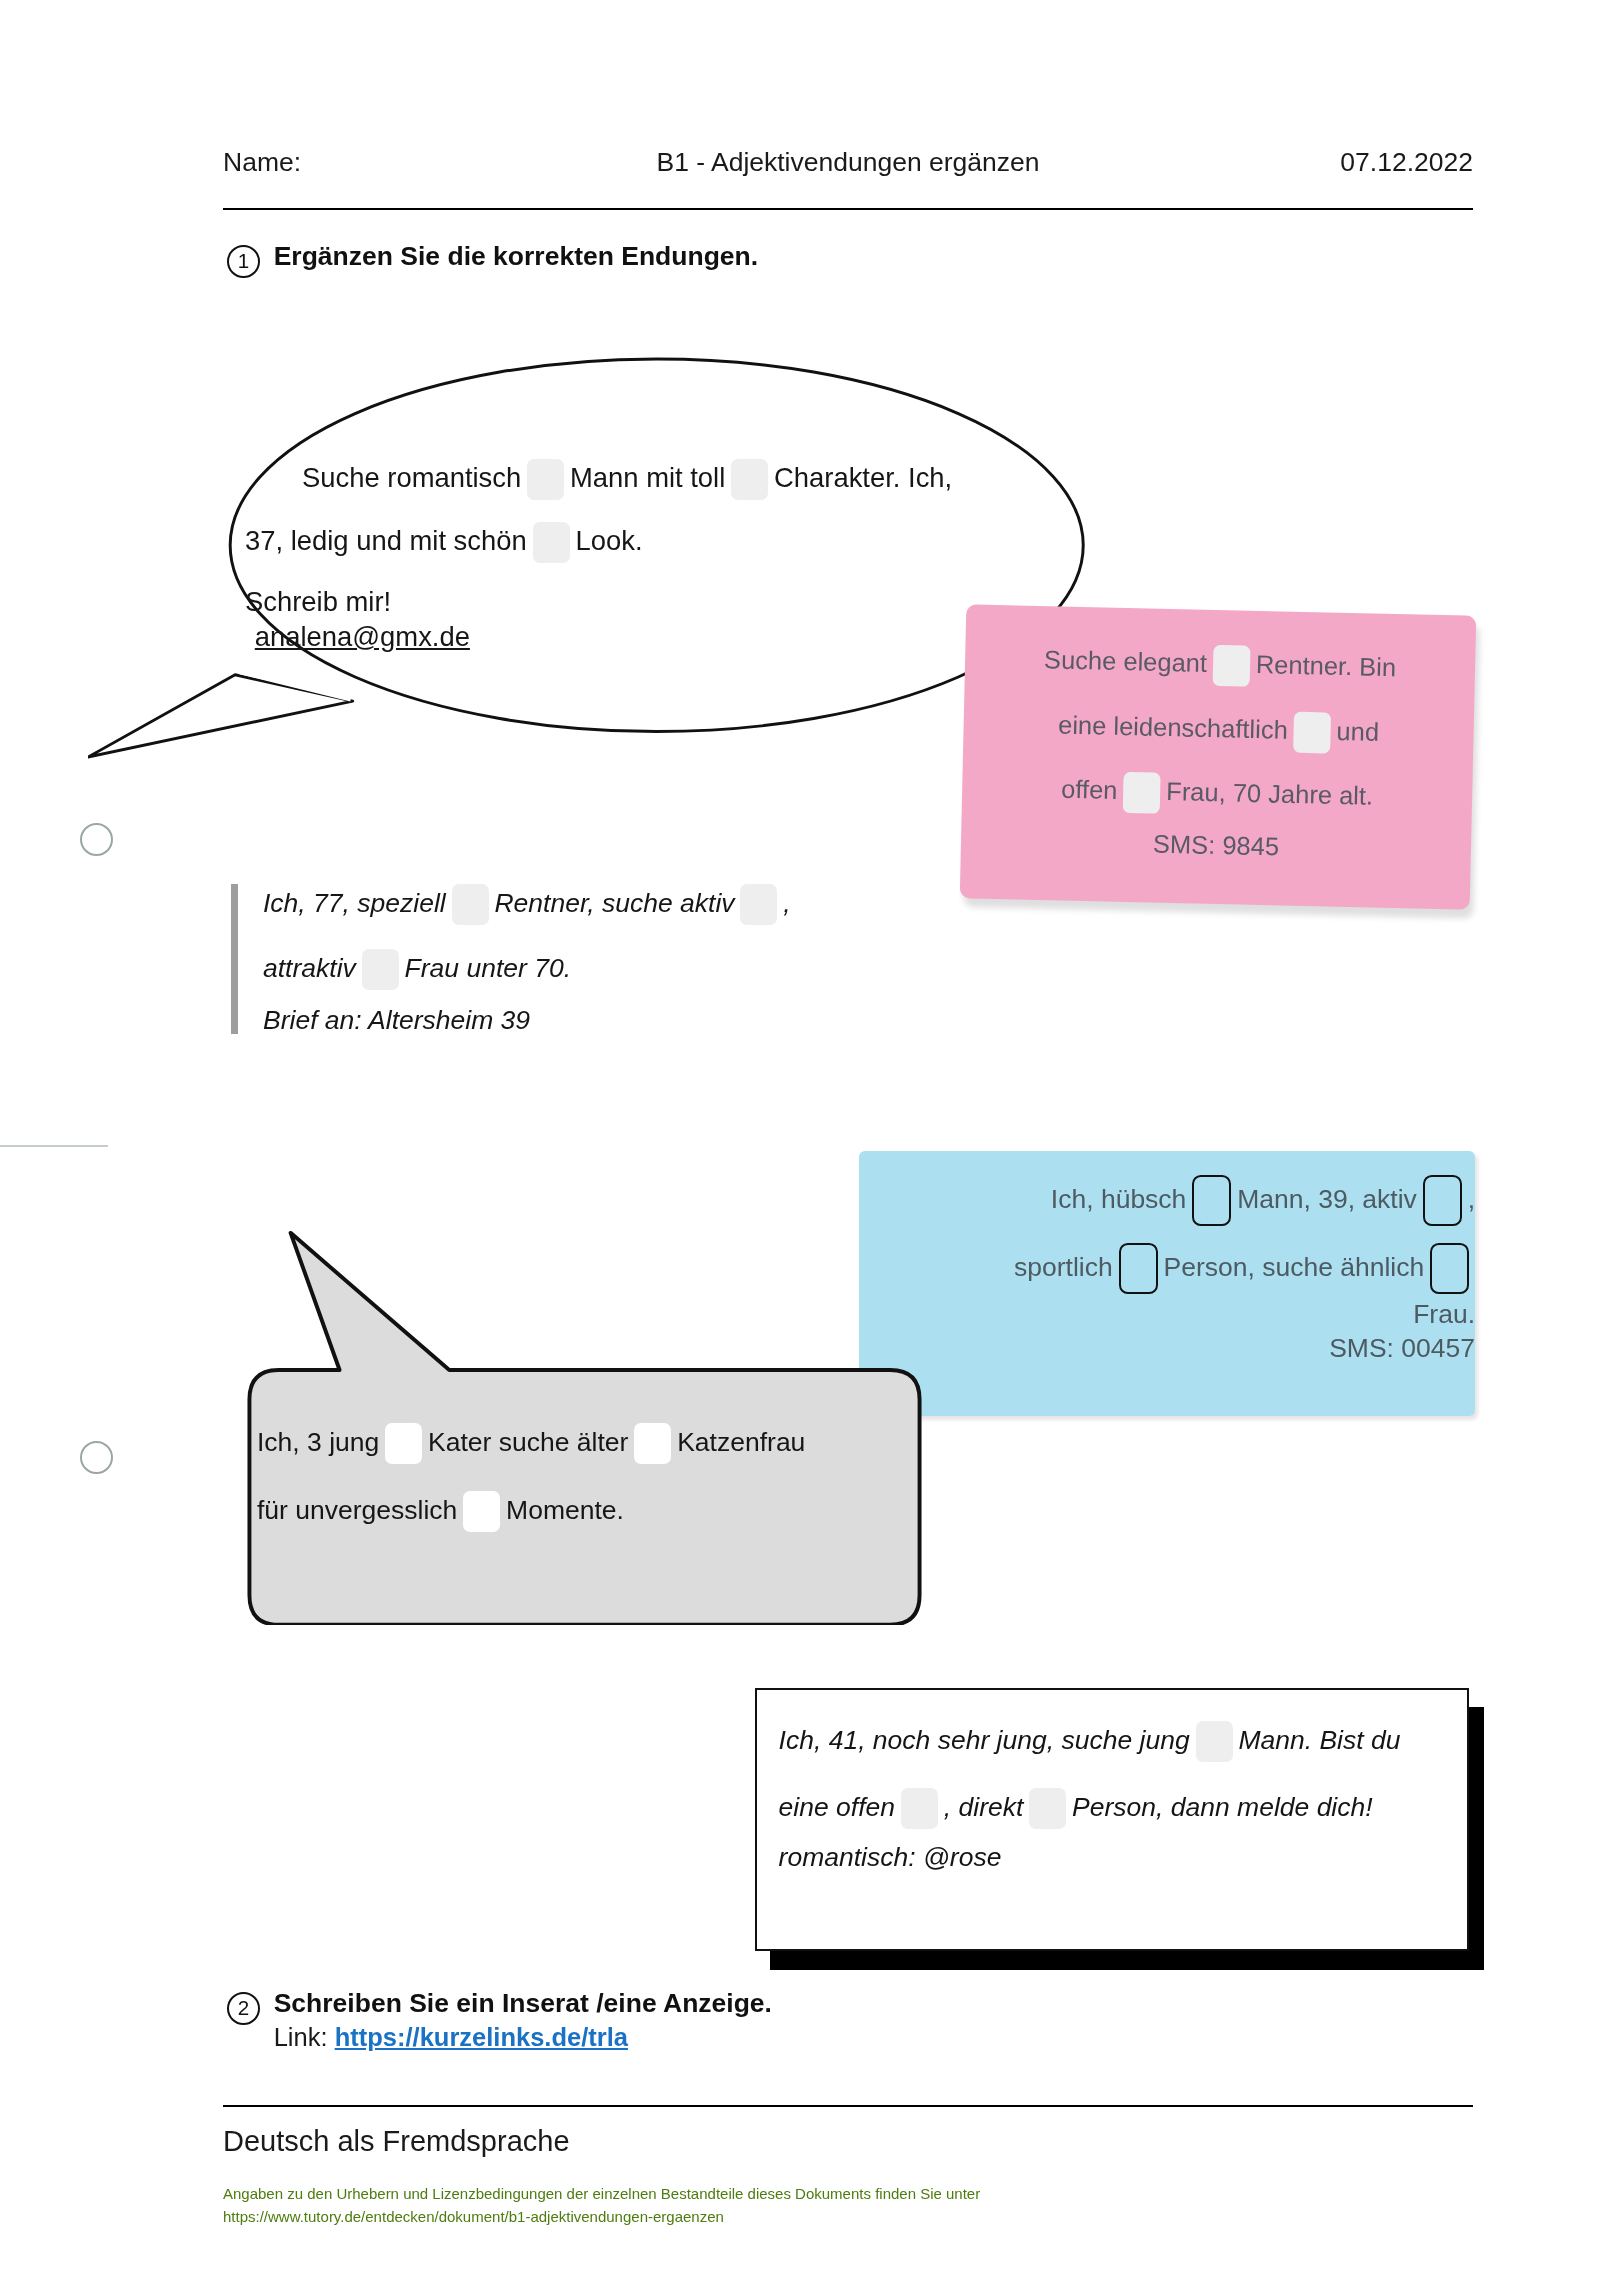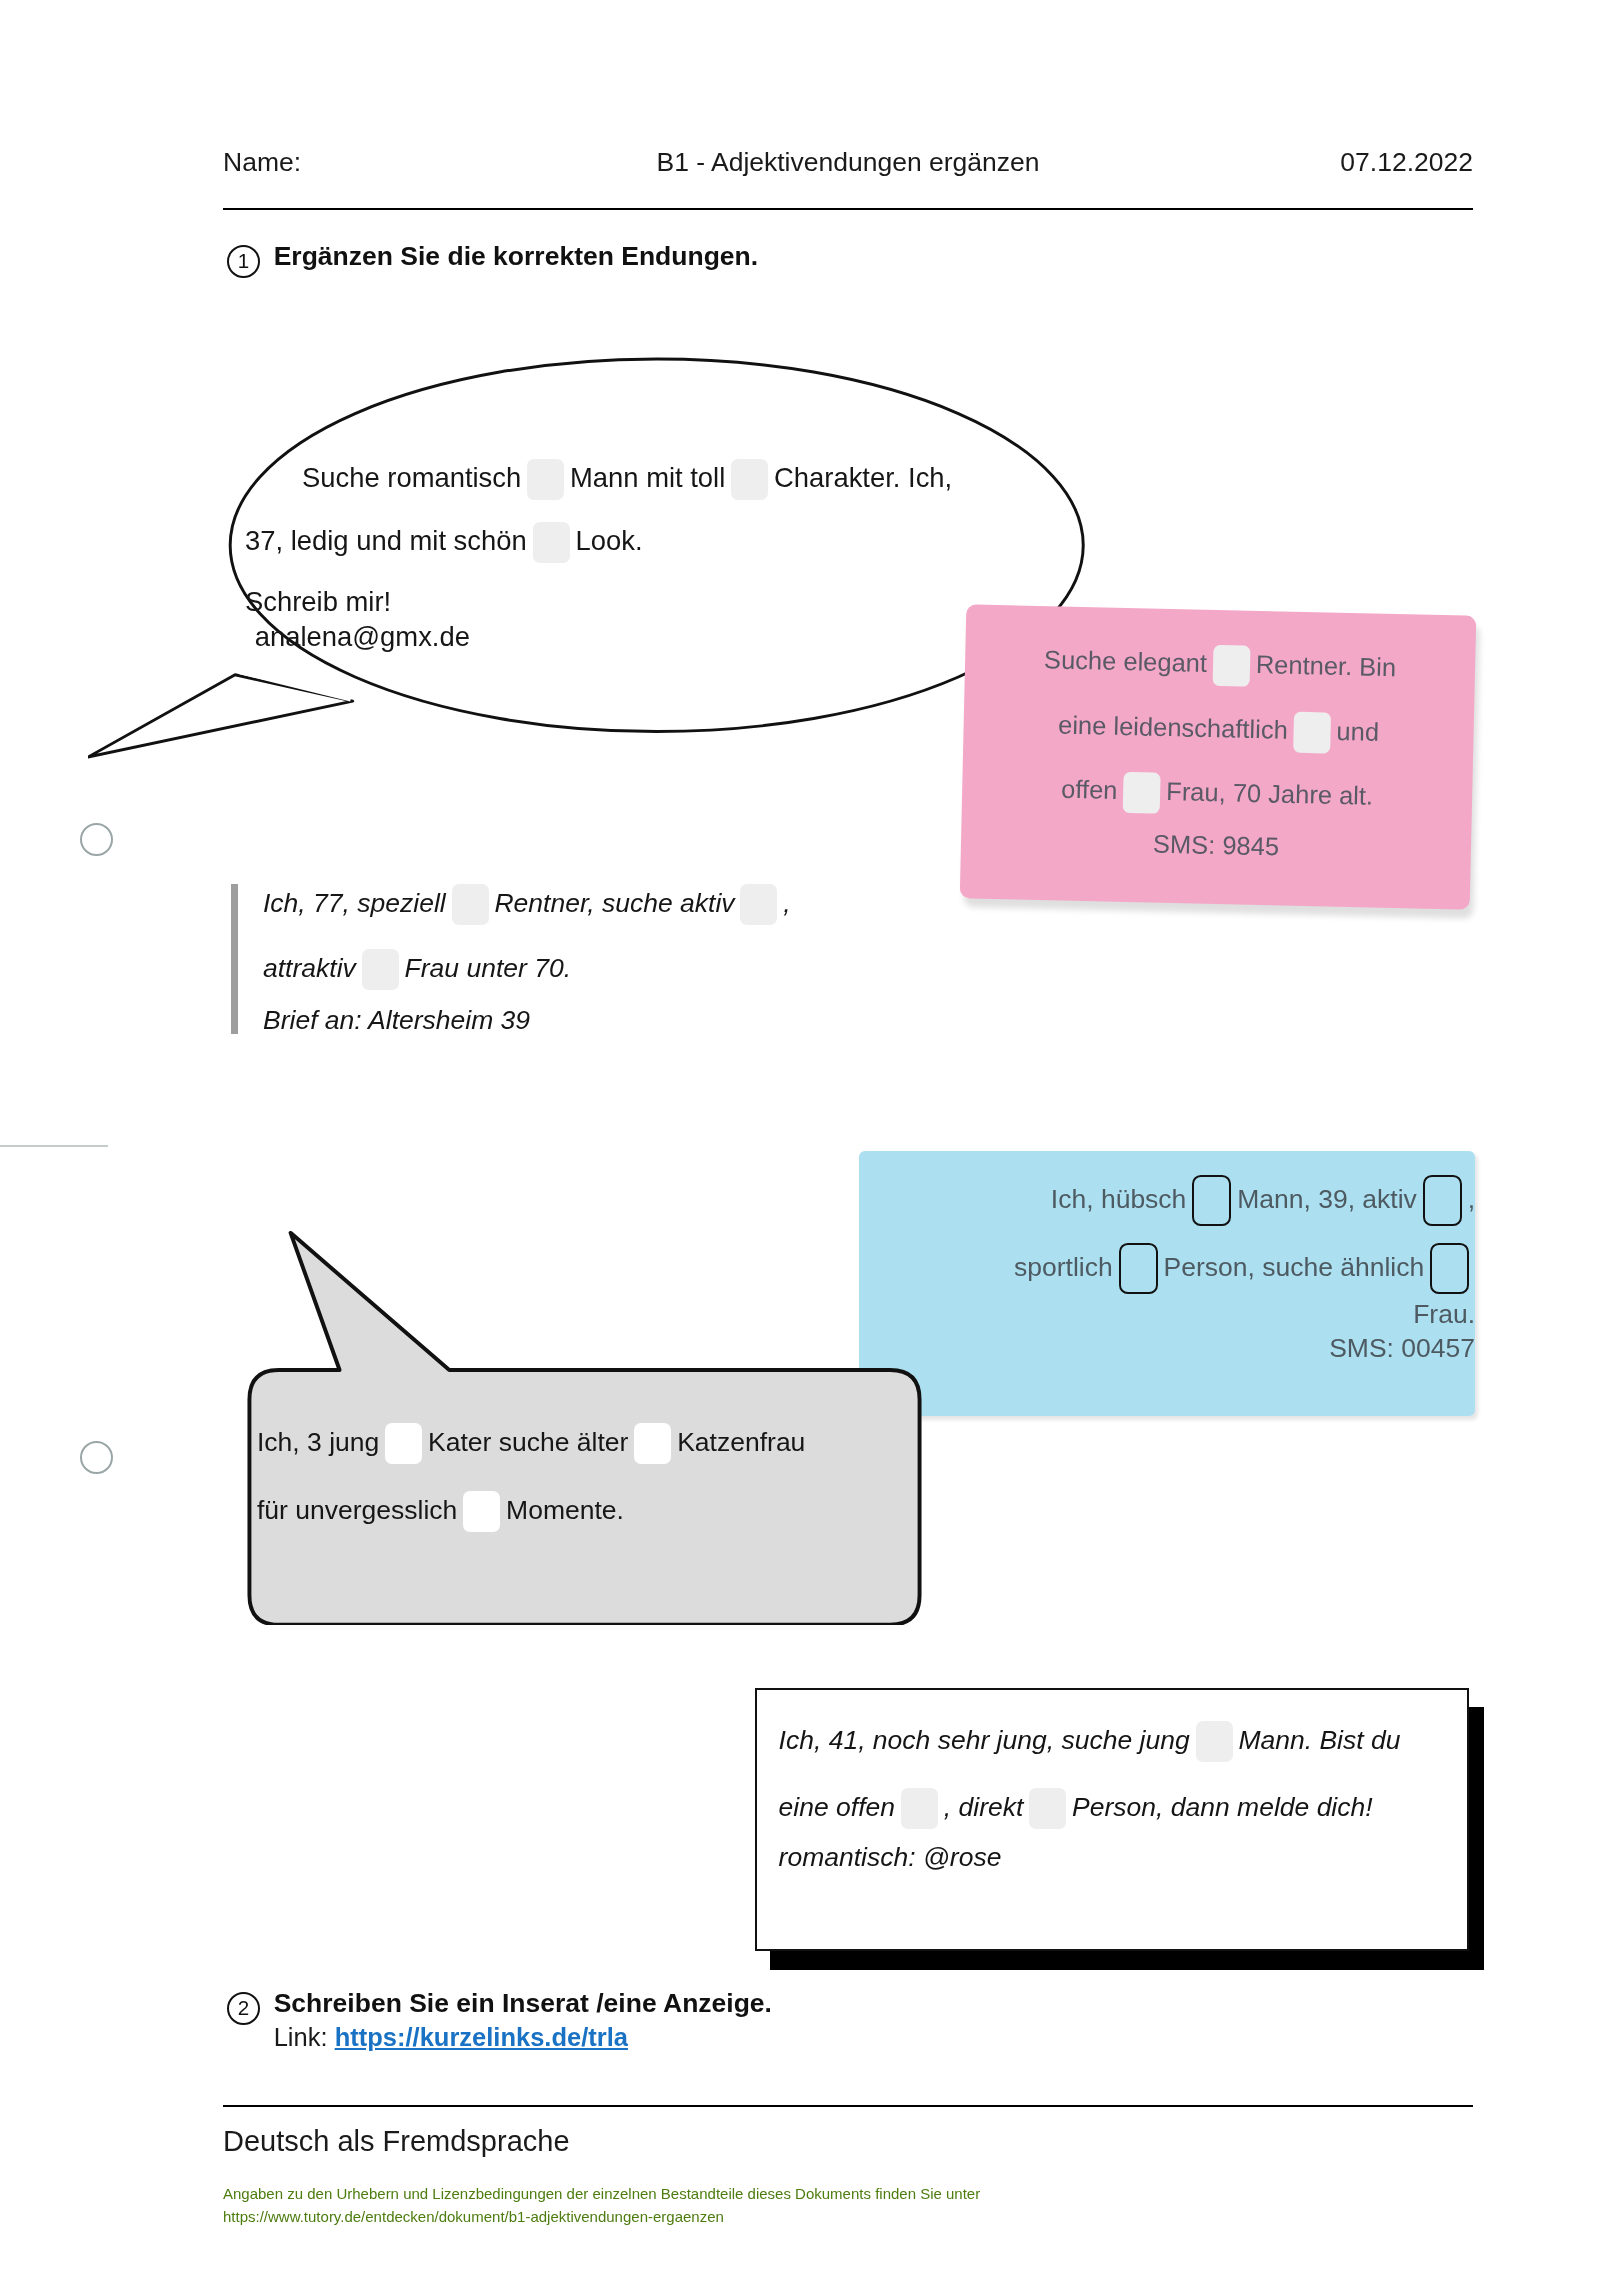--- a/index.html
+++ b/index.html
@@ -132,21 +132,21 @@
     left: 245px;
     top: 459px;
     width: 784px;
     font-size: 27.4px;
     color: #161616;
     line-height: 1.0;
   }
   #bubble-ellipse-text .l1 { margin-left: 57px; white-space: nowrap; }
   #bubble-ellipse-text .l2 { margin-top: 21.6px; white-space: nowrap; }
   #bubble-ellipse-text .l3 { margin-top: 25.5px; }
-  #bubble-ellipse-text .l4 { margin-top: 7.8px; margin-left: 9.8px; }
+  #bubble-ellipse-text .l4 { margin-top: 7.8px; margin-left: 9.8px; text-decoration: underline; }
 
   
   #pink-card {
     position: absolute;
     left: 963px;
     top: 610px;
     width: 510px;
     height: 294px;
     background: #f4a8c8;
     border-radius: 9.8px;

